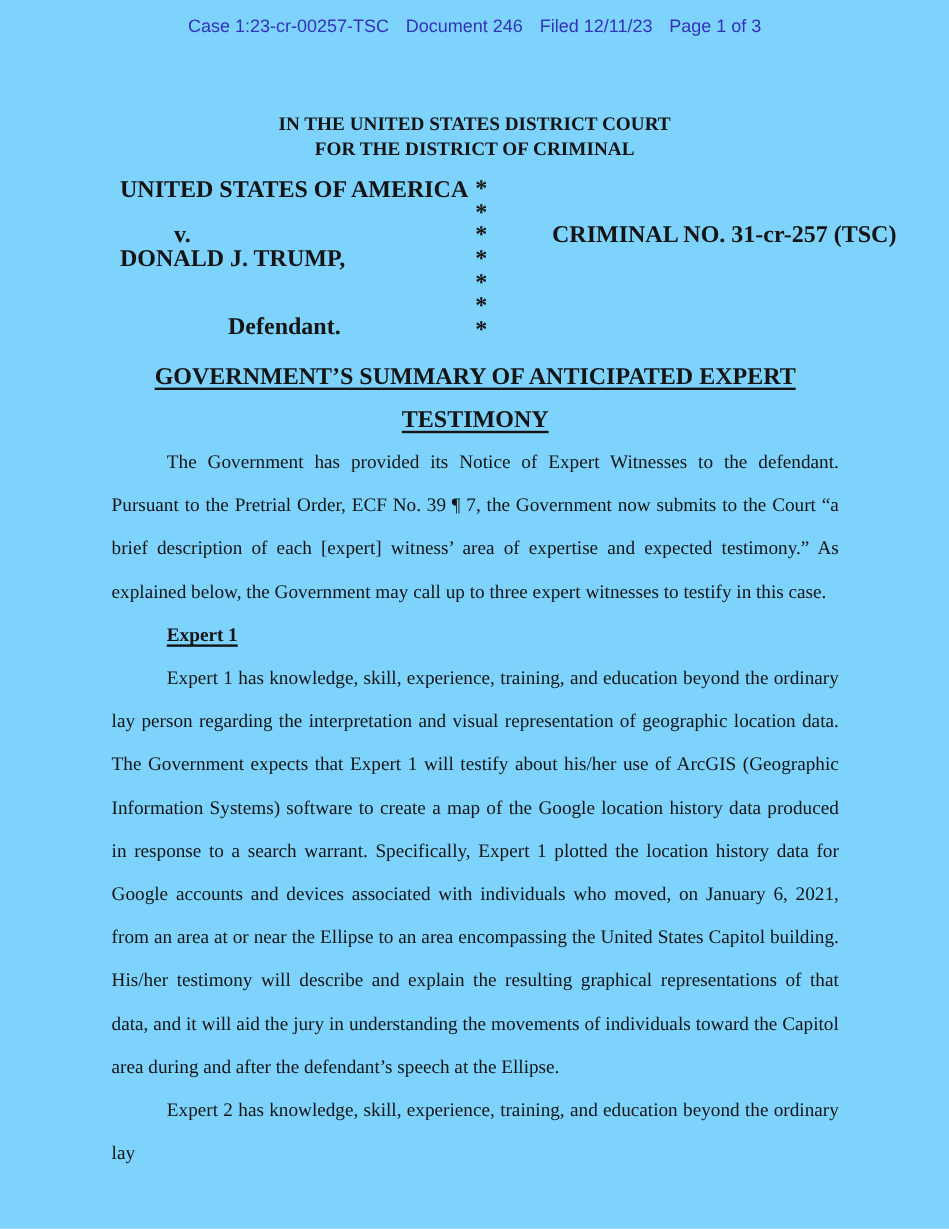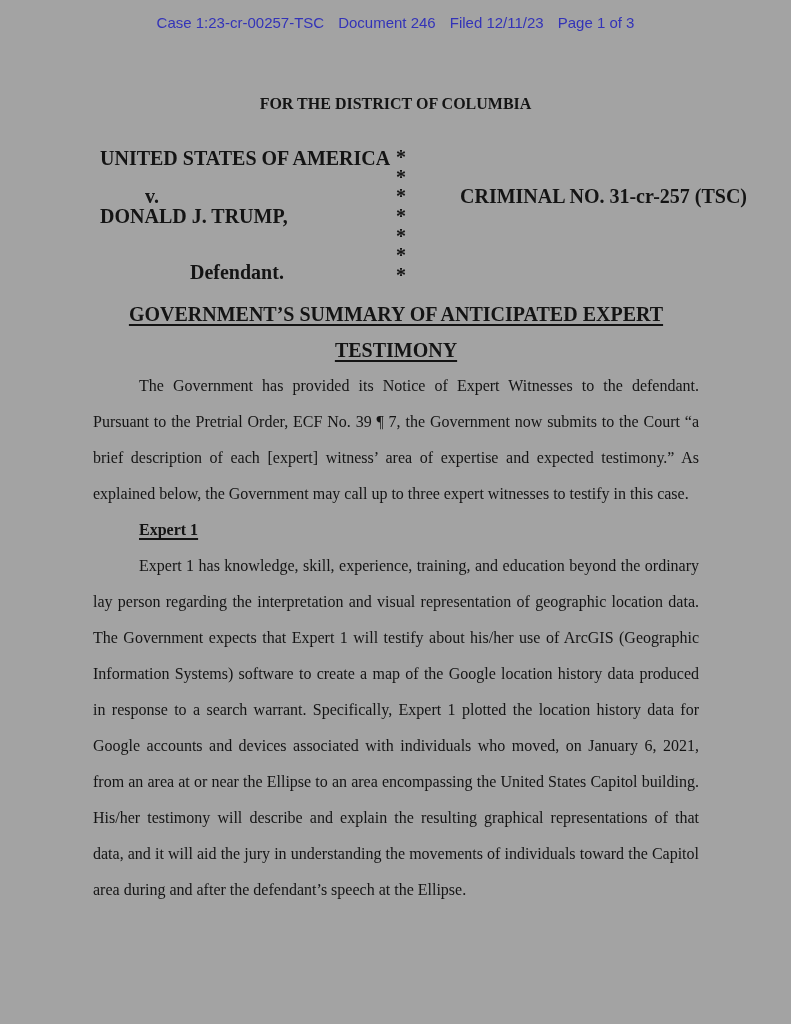--- a/index.html
+++ b/index.html
@@ -1,20 +1,20 @@
 <!DOCTYPE html>
 <html><head>
 <meta charset="utf-8">
 <style>
   html,body{margin:0;padding:0;background:#e8e8e8;}
   .page{
     position:relative;
     width:791px;height:1024px;
     margin:0 auto;
-    background:#a3a3a3;
+    background:#7dd3fc;
     overflow:hidden;
     font-family:"Liberation Serif", serif;
     color:#141414;
   }
   
   .stamp{
     position:absolute;top:14px;left:0;right:0;
     display:flex;justify-content:center;column-gap:14px;
     font-family:"Liberation Sans", sans-serif;
     font-size:15px;line-height:18px;
@@ -69,21 +69,22 @@
 <div class="page">
 
   <div class="stamp">
     <span>Case 1:23-cr-00257-TSC</span>
     <span>Document 246</span>
     <span>Filed 12/11/23</span>
     <span>Page 1 of 3</span>
   </div>
 
   <div class="court">
-    <div>FOR THE DISTRICT OF COLUMBIA</div>
+    <div>IN THE UNITED STATES DISTRICT COURT</div>
+    <div>FOR THE DISTRICT OF CRIMINAL</div>
   </div>
 
   <div class="caption">
     <div class="abs plaintiff">UNITED STATES OF AMERICA</div>
     <div class="abs versus">v.</div>
     <div class="abs defname">DONALD J. TRUMP,</div>
     <div class="abs deflabel">Defendant.</div>
     <div class="ast-col">
       <div class="ast">*</div>
       <div class="ast">*</div>
@@ -94,15 +95,16 @@
       <div class="ast">*</div>
     </div>
     <div class="abs caseno">CRIMINAL NO. 31-cr-257 (TSC)</div>
   </div>
 
   <div class="doc">
     <p class="doc-title"><span>GOVERNMENT’S SUMMARY OF ANTICIPATED EXPERT TESTIMONY</span></p>
     <p class="para">The Government has provided its Notice of Expert Witnesses to the defendant. Pursuant to the Pretrial Order, ECF No. 39 ¶ 7, the Government now submits to the Court “a brief description of each [expert] witness’ area of expertise and expected testimony.”  As explained below, the Government may call up to three expert witnesses to testify in this case.</p>
     <p class="sub-head"><span>Expert 1</span></p>
     <p class="para">Expert 1 has knowledge, skill, experience, training, and education beyond the ordinary lay person regarding the interpretation and visual representation of geographic location data.  The Government expects that Expert 1 will testify about his/her use of ArcGIS (Geographic Information Systems) software to create a map of the Google location history data produced in response to a search warrant.  Specifically, Expert 1 plotted the location history data for Google accounts and devices associated with individuals who moved, on January 6, 2021, from an area at or near the Ellipse to an area encompassing the United States Capitol building.  His/her testimony will describe and explain the resulting graphical representations of that data, and it will aid the jury in understanding the movements of individuals toward the Capitol area during and after the defendant’s speech at the Ellipse.</p>
+    <p class="para">Expert 2 has knowledge, skill, experience, training, and education beyond the ordinary lay</p>
   </div>
 
 </div>
 
 </body></html>

